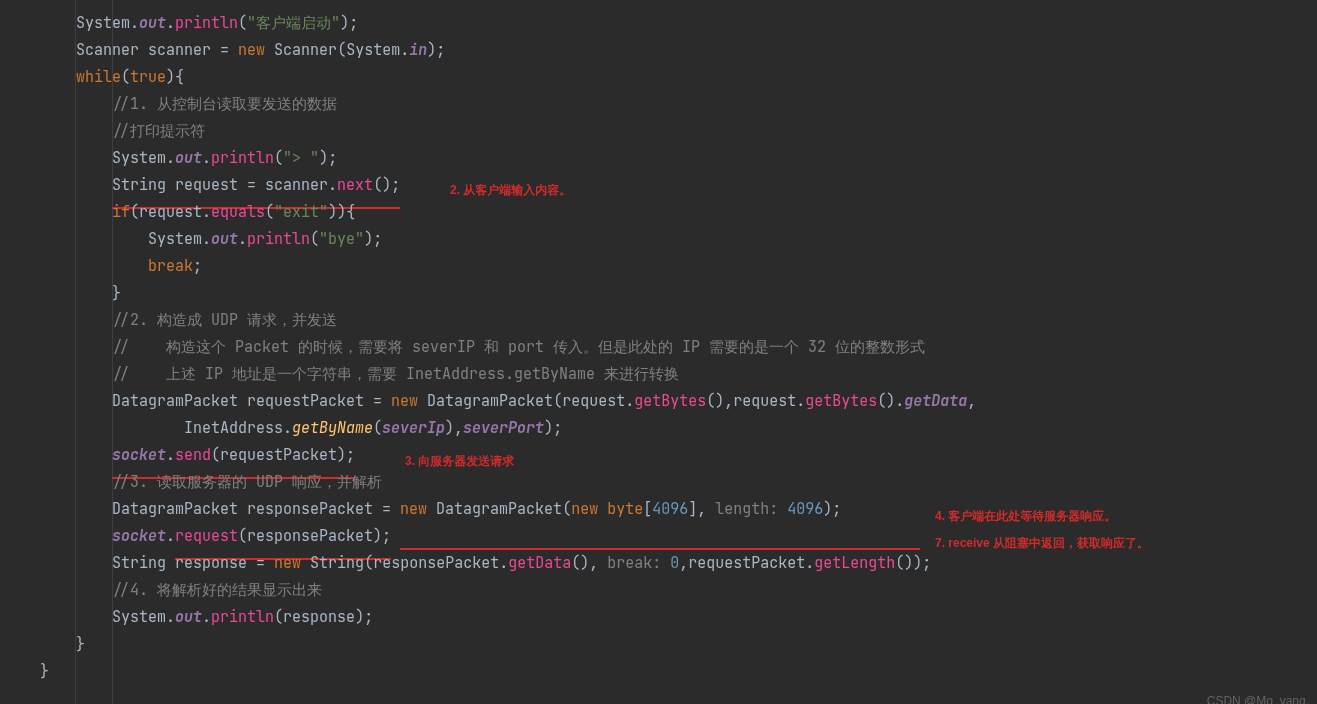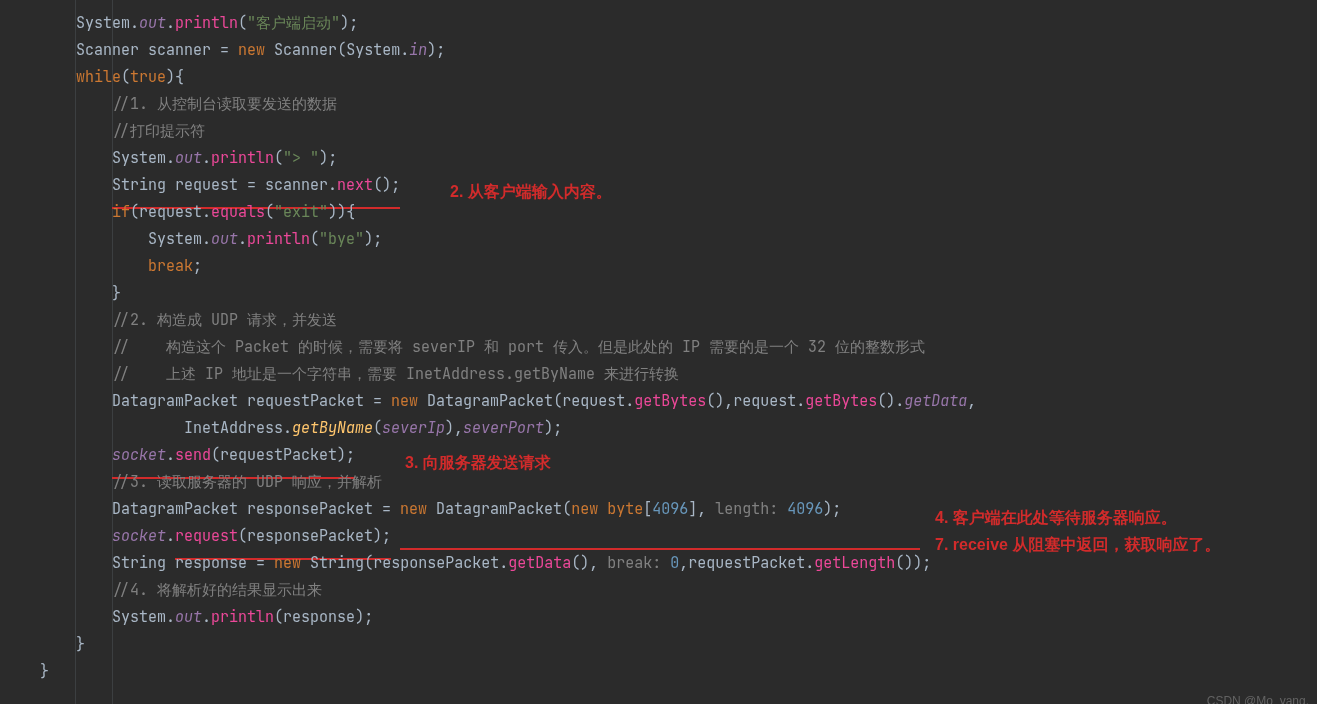--- a/index.html
+++ b/index.html
@@ -23,37 +23,37 @@
     font-family: "JetBrains Mono", Menlo, Consolas, monospace;
     font-size: 15px;
     line-height: 27px;
     color: #a9b7c6;
     white-space: pre;
     position: relative;
   }
   .tok-kw   { color: #cc7832; }
   .tok-cls  { color: #a9b7c6; }
   .tok-var  { color: #a9b7c6; }
-  .tok-field{ color: #9876aa; font-style: italic; }
+  .tok-field{ color: #9876aa; font-style: italic; font-weight: bold; }
   .tok-method{ color: #ec4899; }
   .tok-methodI{ color: #ffc66d; font-style: italic;}
   .tok-str  { color: #6a8759; }
   .tok-num  { color: #6897bb; }
   .tok-cmt  { color: #808080; }
   .tok-hint { color: #808080; }
 
   .hl-underline {
     border-bottom: 2px solid #d22b2b;
     padding-bottom: 12px;
   }
   .annotation {
     position: absolute;
     font-family: "Microsoft YaHei", sans-serif;
     font-weight: bold;
-    font-size: 16px;
+    font-size: 12px;
     color: #d22b2b;
     white-space: nowrap;
   }
   .red-line {
     position: absolute;
     height: 0;
     border-top: 2px solid #d22b2b;
   }
   .watermark {
     position: absolute;

